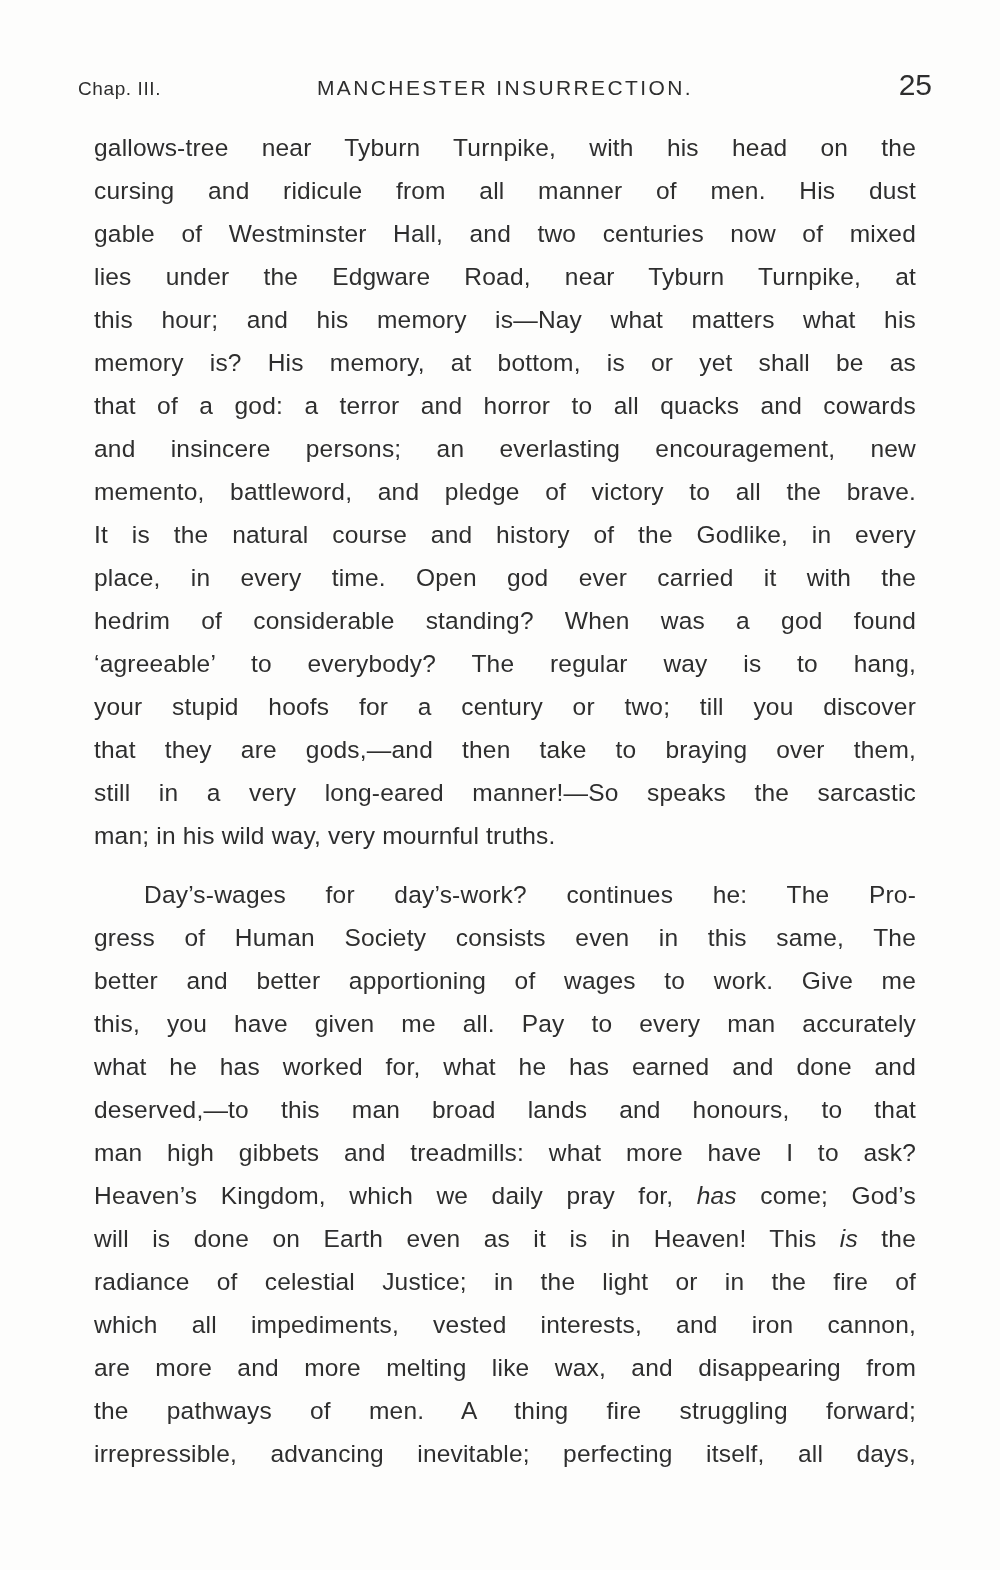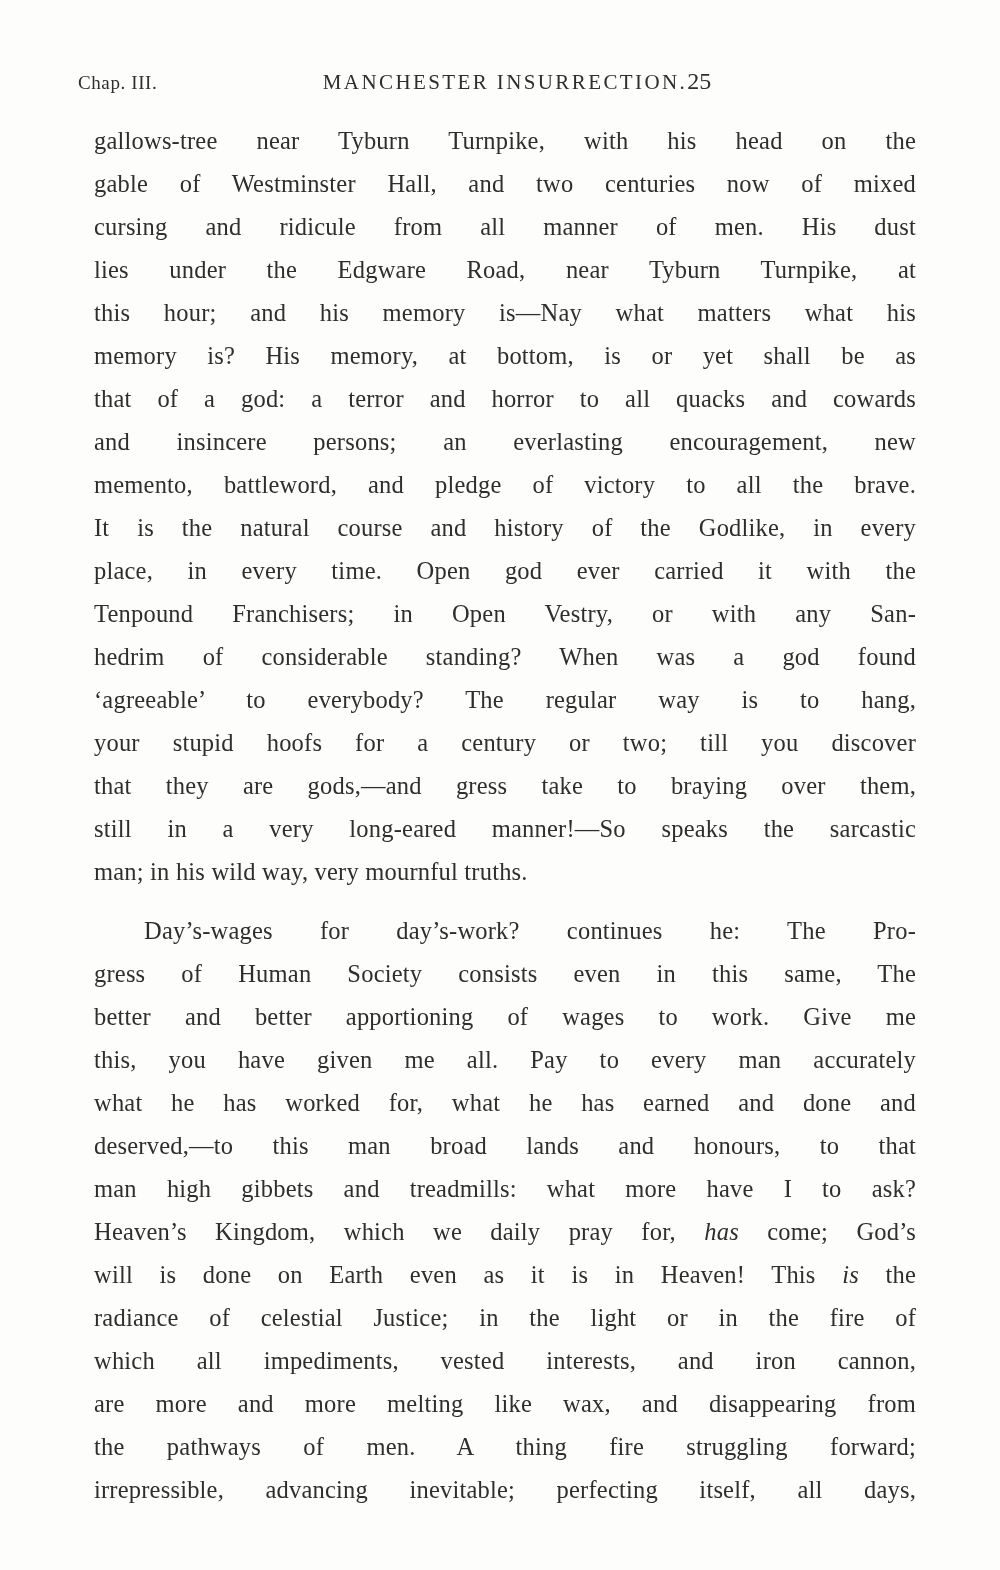--- a/index.html
+++ b/index.html
@@ -11,21 +11,21 @@
     padding:0;
     background:#ffffff;
   }
   .page{
     position:relative;
     width:1000px;
     height:1570px;
     box-sizing:border-box;
     background:var(--paper);
     padding:68px 68px 16px 78px;
-    font-family:Liberation Serif, serif;
+    font-family:Liberation Sans, sans-serif;
     color:var(--ink);
     overflow:hidden;
   }
   .running-head{
     display:grid;
     grid-template-columns:1fr auto 1fr;
     align-items:baseline;
     margin-bottom:24px;
   }
   .chap{
@@ -34,22 +34,22 @@
     text-align:left;
     white-space:nowrap;
   }
   .title{
     font-size:21px;
     letter-spacing:2.4px;
     text-align:right;
     white-space:nowrap;
   }
   .pagenum{
-    font-size:24px;
-    text-align:left;
+    font-size:30px;
+    text-align:right;
   }
   .body-text{
     font-size:24.5px;
     line-height:43px;
     letter-spacing:0.2px;
   }
   .paragraph{margin:16px;}
   .line{
     text-align:justify;
     text-align-last:justify;
@@ -71,35 +71,34 @@
 
 <div class="page">
   <header class="running-head">
     <span class="chap">Chap. III.</span>
     <span class="title">MANCHESTER INSURRECTION.</span>
     <span class="pagenum">25</span>
   </header>
   <main class="body-text">
       <div class="paragraph">
         <div class="line"><span>gallows-tree near Tyburn Turnpike, with his head on the</span></div>
+        <div class="line"><span>cursing and ridicule from all manner of men.  His dust</span></div>
         <div class="line"><span>gable of Westminster Hall, and two centuries now of mixed</span></div>
-        <div class="line"><span>cursing and ridicule from all manner of men.  His dust</span></div>
         <div class="line"><span>lies under the Edgware Road, near Tyburn Turnpike, at</span></div>
         <div class="line"><span>this hour; and his memory is—Nay what matters what his</span></div>
         <div class="line"><span>memory is?  His memory, at bottom, is or yet shall be as</span></div>
         <div class="line"><span>that of a god: a terror and horror to all quacks and cowards</span></div>
         <div class="line"><span>and insincere persons; an everlasting encouragement, new</span></div>
         <div class="line"><span>memento, battleword, and pledge of victory to all the brave.</span></div>
         <div class="line"><span>It is the natural course and history of the Godlike, in every</span></div>
         <div class="line"><span>place, in every time.  Open god ever carried it with the</span></div>
-        <div class="line"><span>Tenpound Franchisers; in Open Vestry, or with any San-</span></div>
         <div class="line"><span>hedrim of considerable standing?  When was a god found</span></div>
         <div class="line"><span>‘agreeable’ to everybody?  The regular way is to hang,</span></div>
         <div class="line"><span>your stupid hoofs for a century or two; till you discover</span></div>
-        <div class="line"><span>that they are gods,—and gress take to braying over them,</span></div>
+        <div class="line"><span>that they are gods,—and then take to braying over them,</span></div>
         <div class="line"><span>still in a very long-eared manner!—So speaks the sarcastic</span></div>
         <div class="line no-justify"><span>man; in his wild way, very mournful truths.</span></div>
       </div>
       <div class="paragraph">
         <div class="line first-line"><span>Day’s-wages for day’s-work? continues he: The Pro-</span></div>
         <div class="line"><span>gress of Human Society consists even in this same, The</span></div>
         <div class="line"><span>better and better apportioning of wages to work.  Give me</span></div>
         <div class="line"><span>this, you have given me all.  Pay to every man accurately</span></div>
         <div class="line"><span>what he has worked for, what he has earned and done and</span></div>
         <div class="line"><span>deserved,—to this man broad lands and honours, to that</span></div>

